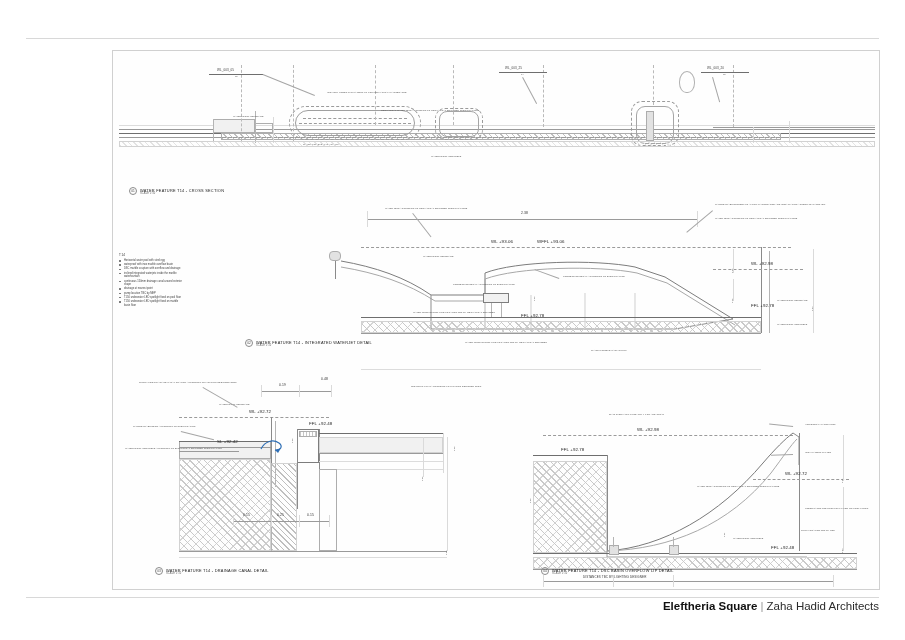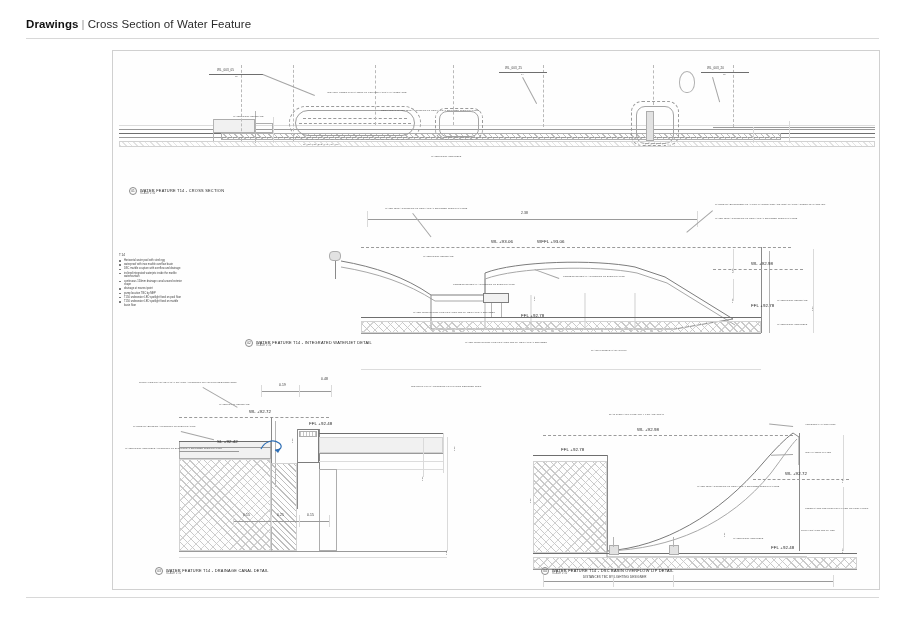--- a/index.html
+++ b/index.html
@@ -98,25 +98,20 @@
 
   .curve { position: absolute; }
   .curve svg { display: block; overflow: visible; }
   .blue { stroke: #2f6fb5; fill: none; }
 </style>
 </head>
 <body>
 
 <div class="page">
 
-  <div class="header">
-    <div class="header-text">
-      <span class="b">Drawings</span><span class="sep">|</span><span>Cross Section of Water Feature</span>
-    </div>
-  </div>
   <div class="header-rule"></div>
 
   <div class="sheet">
     <div class="sheet-inner">
 
       <div>
 
         <div class="ln thin" style="left:6px; top:78px; width:756px;"></div>
         <div class="ln" style="left:6px; top:82px; width:756px;"></div>
         <div class="ln thin" style="left:6px; top:86px; width:756px;"></div>
@@ -452,14 +447,17 @@
           <div class="tg">04</div>
           <div class="t title tx">WATER FEATURE T14 - DSC BASIN OVERFLOW LIP DETAIL</div>
           <div class="t scale sc">SCALE 1:10</div>
         </div>
       </div>
 
     </div>
   </div>
 
   <div class="footer-rule"></div>
+  <div class="footer">
+    <span class="b">Eleftheria Square</span><span class="sep">|</span><span>Zaha Hadid Architects</span>
+  </div>
 
 </div>
 
 </body></html>

